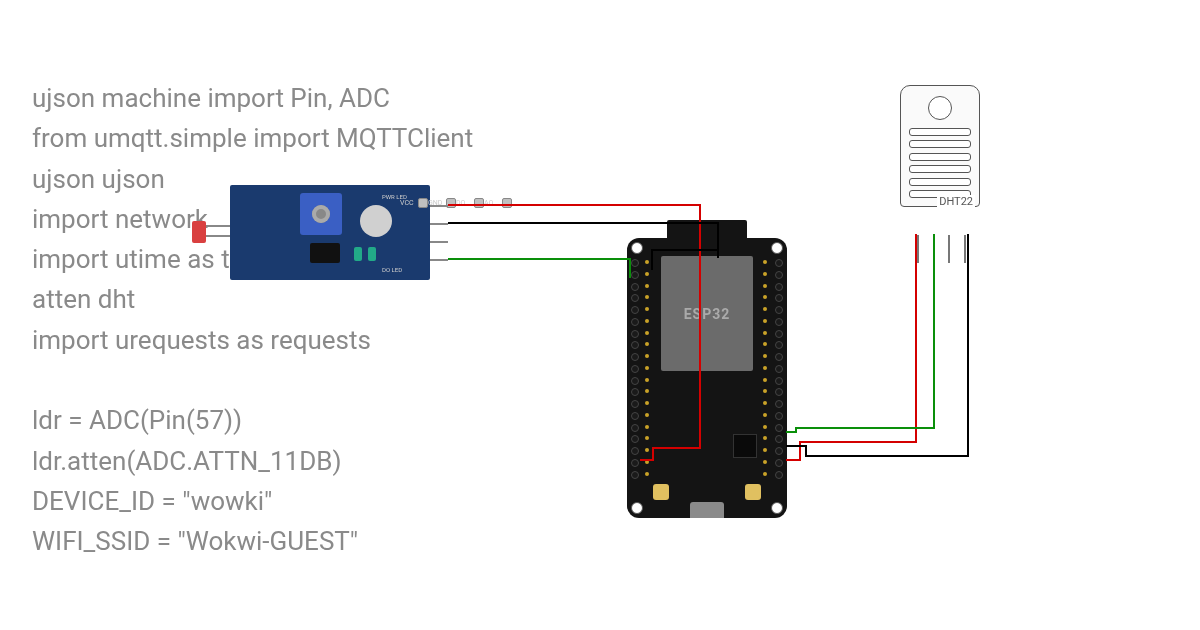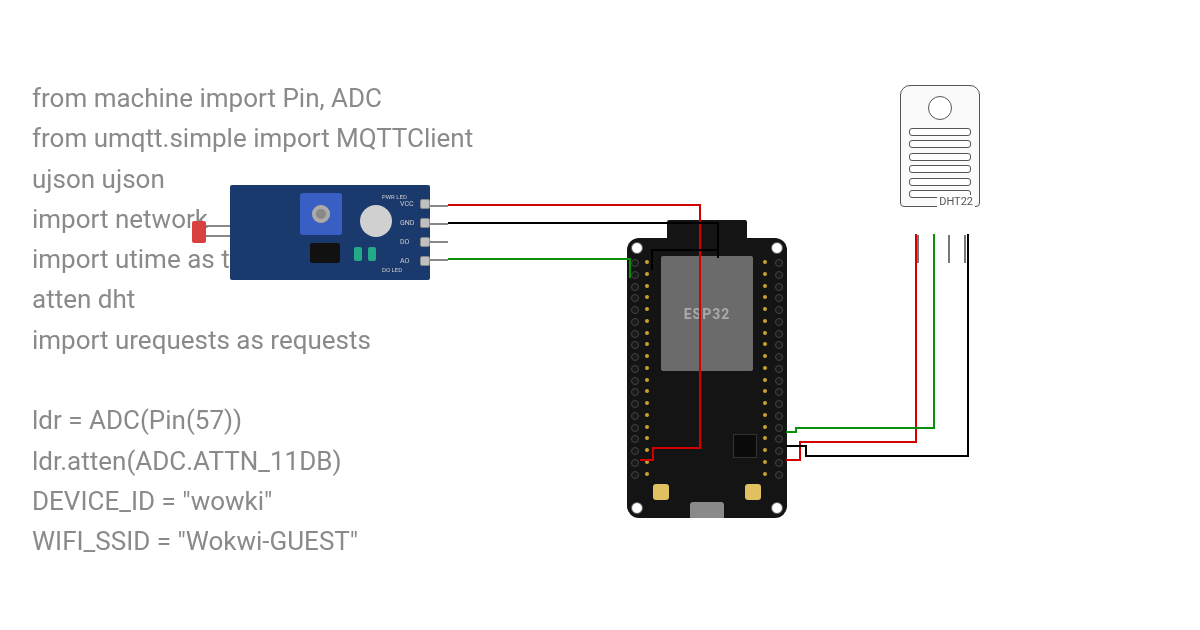--- a/index.html
+++ b/index.html
@@ -178,21 +178,21 @@
     background: #2a8;
     border-radius: 2px;
   }
   .ldr-pins {
     position: absolute;
     right: 0;
     top: 10px;
     bottom: 10px;
     width: 30px;
     display: flex;
-    flex-direction: column;
+    flex-direction: row;
     justify-content: space-around;
   }
   .ldr-pinrow {
     display: flex;
     align-items: center;
     justify-content: space-between;
     height: 16px;
   }
   .ldr-pinlabel {
     font-size: 7px;
@@ -358,21 +358,21 @@
     left: 0;
     top: 0;
     width: 1200px;
     height: 630px;
     pointer-events: none;
   }
 </style>
 </head>
 <body>
 
-<div class="code-area"><span>from machine import Pin, ADC</span>
+<div class="code-area"><span>ujson machine import Pin, ADC</span>
 <span>from umqtt.simple import MQTTClient</span>
 <span>ujson ujson</span>
 <span>import network</span>
 <span>import utime as time</span>
 <span>atten dht</span>
 <span>import urequests as requests</span>
 <span></span>
 <span>ldr = ADC(Pin(57))</span>
 <span>ldr.atten(ADC.ATTN_11DB)</span>
 <span>DEVICE_ID = "wowki"</span>

